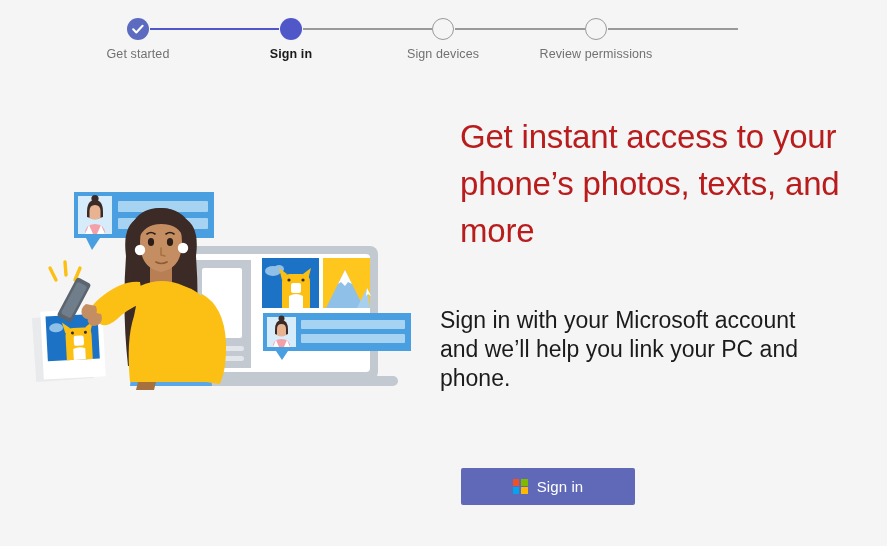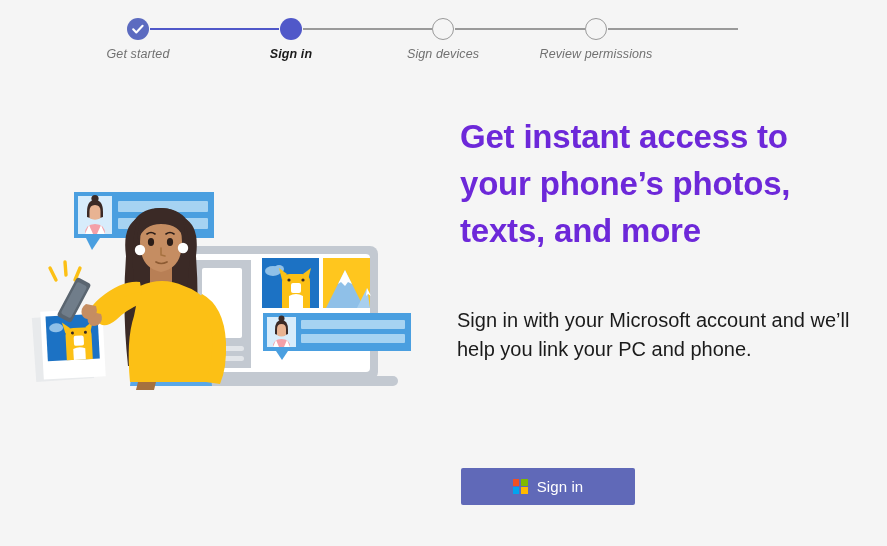--- a/index.html
+++ b/index.html
@@ -54,21 +54,20 @@
     left: 0; top: 0;
     width: 22px; height: 22px;
     display: block;
   }
   .step-label {
     margin-top: 7px;
     font-size: 12.5px;
     color: #717171;
     letter-spacing: .1px;
     white-space: nowrap;
-    font-style: italic;
   }
   .step-label.active {
     color: #1a1a1a;
     font-weight: bold;
   }
   .connector {
     position: absolute;
     top: 10px;
     height: 2px;
     background: #9a9a9a;
@@ -82,31 +81,31 @@
   
   .content {
     position: absolute;
     left: 460px;
     top: 113px;
     width: 400px;
   }
   .headline {
     font-size: 33px;
     line-height: 47px;
-    color: #6d28d9;
-    font-weight: bold;
+    color: #b91c1c;
+    font-weight: normal;
     margin: 0;
     letter-spacing: -0.2px;
   }
   .subtext {
     position: absolute;
-    left: 457px;
+    left: 440px;
     top: 306px;
     width: 400px;
-    font-size: 20px;
+    font-size: 23px;
     line-height: 29px;
     color: #1b1b1b;
     margin: 0;
   }
 
   
   .signin-button {
     position: absolute;
     left: 461px;
     top: 468px;

